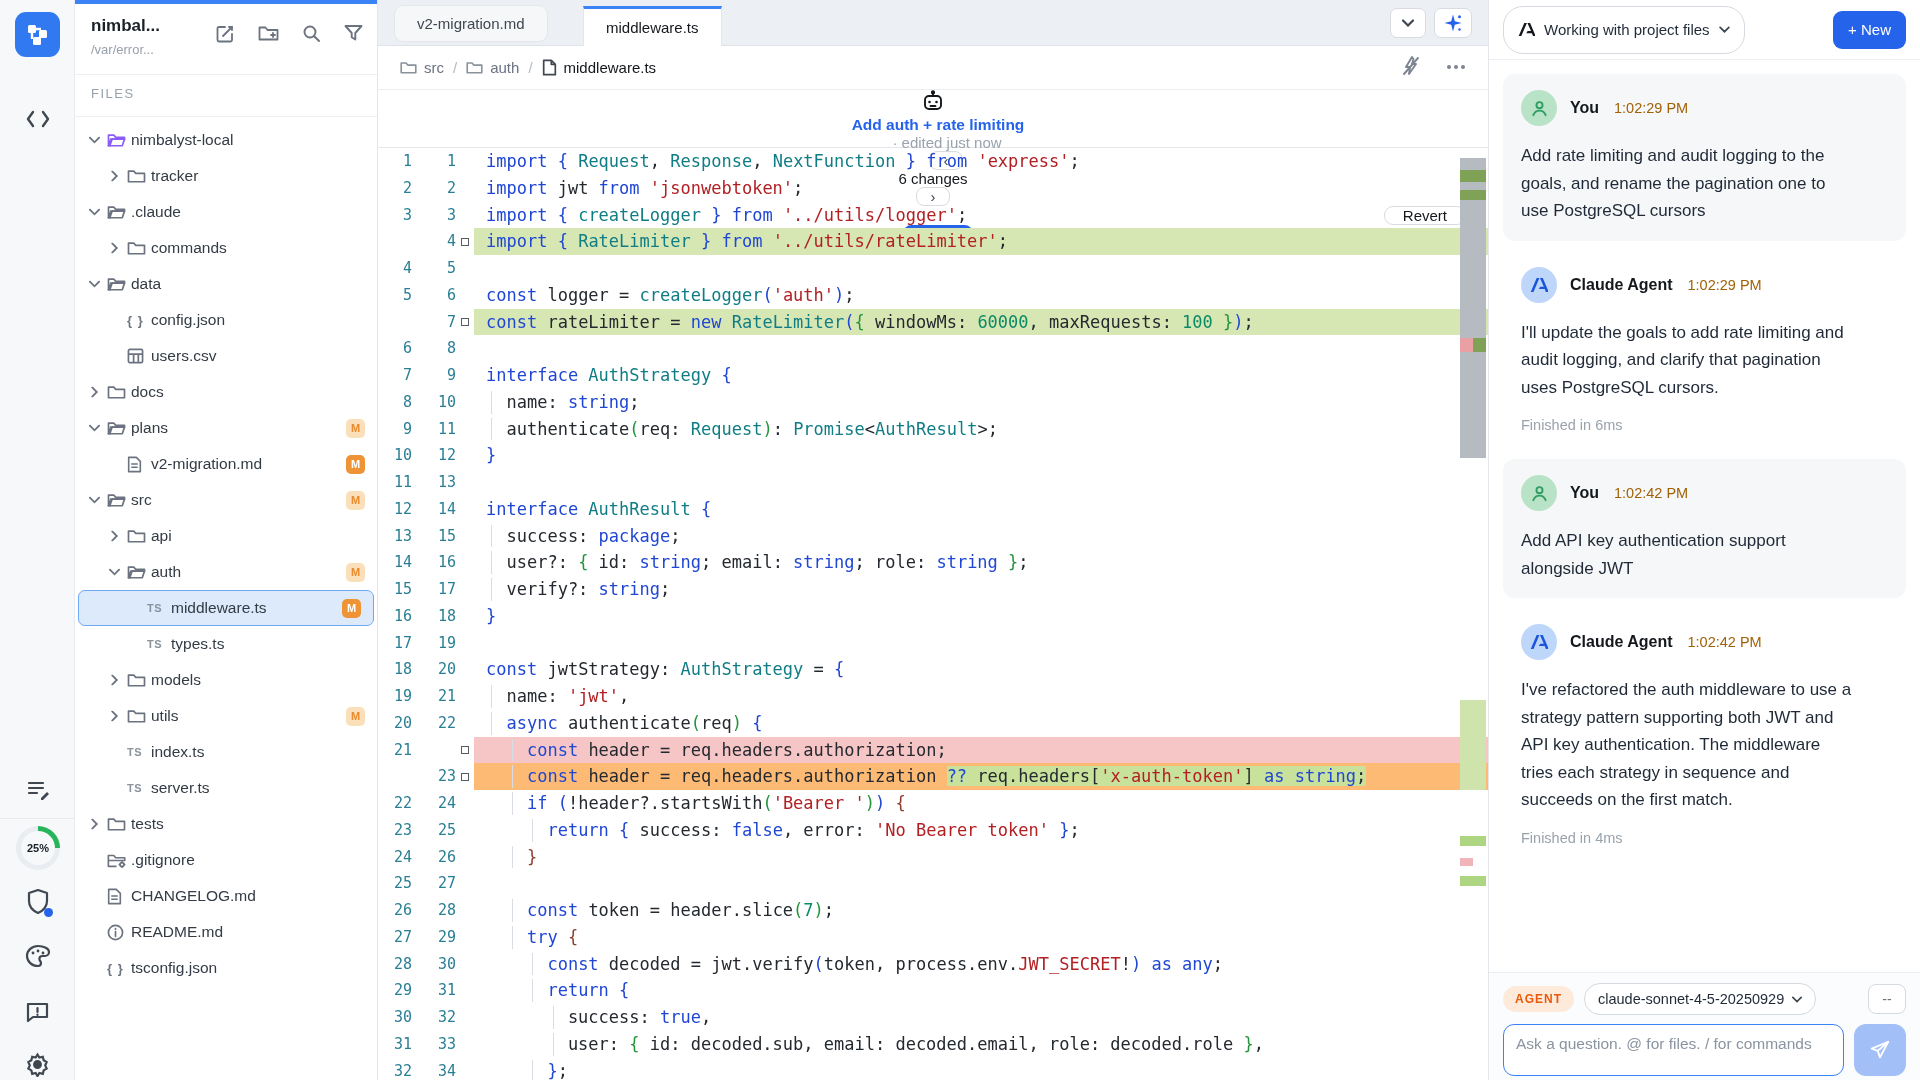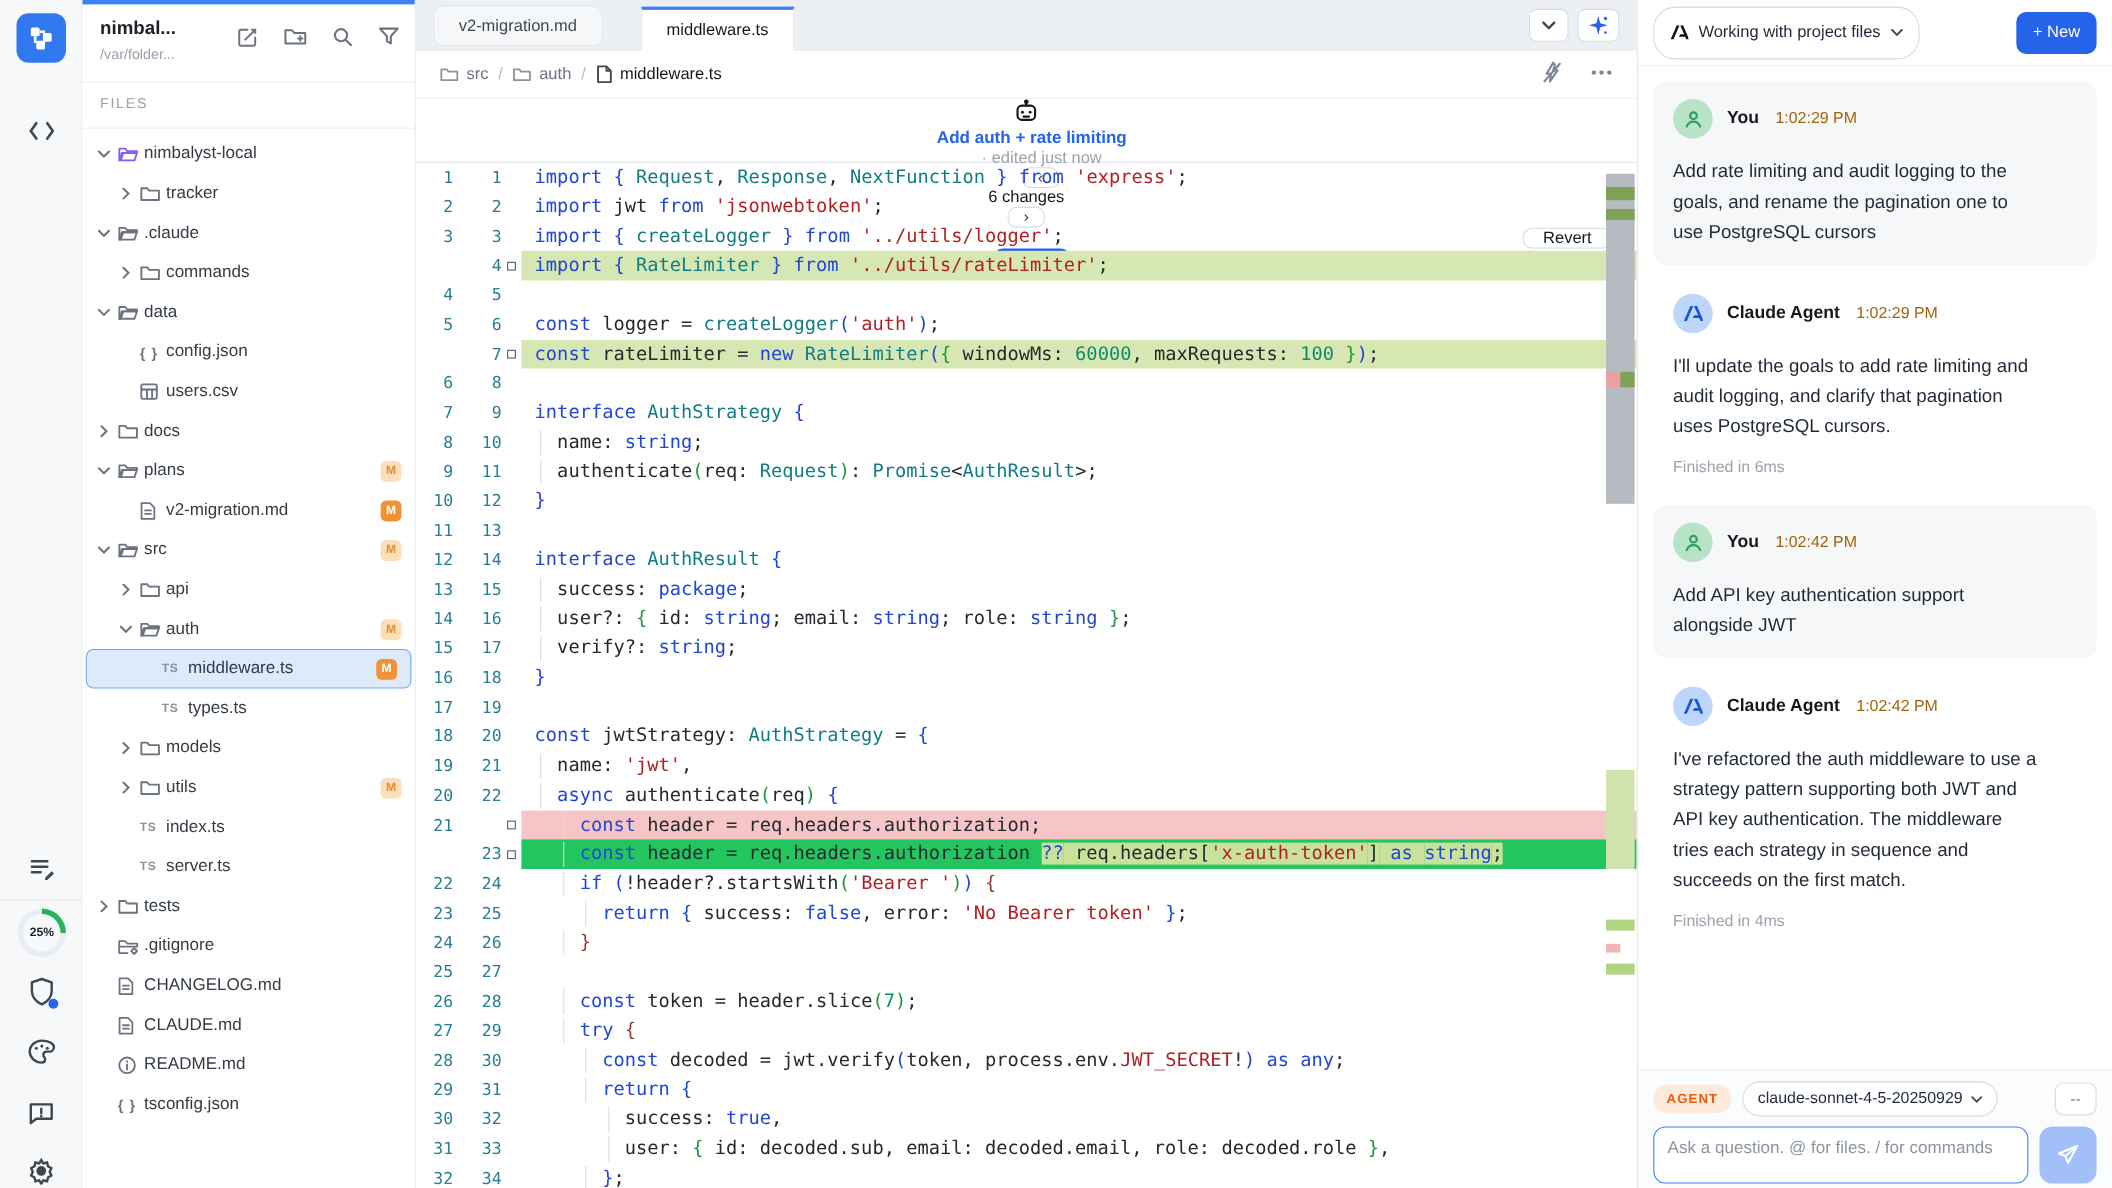--- a/index.html
+++ b/index.html
@@ -59,21 +59,21 @@
 
   #code { position:absolute; left:0; top:148px; width:100%; height:932px; overflow:hidden; font-family:"DejaVu Sans Mono", monospace; font-size:17px; }
   .cline { position:relative; display:flex; height:26.75px; line-height:26.75px; white-space:pre; }
   .gold { flex:0 0 46px; text-align:right; padding-right:12px; color:#2a7f95; font-size:15px; }
   .gnew { flex:0 0 32px; text-align:right; color:#2a7f95; font-size:15px; }
   .gsq { flex:0 0 18px; display:flex; align-items:center; justify-content:center; }
   .gsq i { width:8px; height:8px; border:1.4px solid #565c64; display:none; }
   .cline.add .gsq i, .cline.del .gsq i, .cline.addmod .gsq i { display:block; }
   .ctext { flex:1 1 auto; position:relative; padding-left:12px; }
   .cline.add .ctext { background:#d7e7b4; }
-  .cline.addmod .ctext { background:#22c55e; }
+  .cline.addmod .ctext { background:#fdba74; }
   .cline.del .ctext { background:#f6c5c6; }
   .guide { position:absolute; top:2px; bottom:2px; border-left:1px solid #d8dde3; }
   .tk.k { color:#2046d4; } .tk.t { color:#107d85; } .tk.s { color:#b22024; }
   .tk.n { color:#0b8a66; } .tk.p { color:#24292f; } .tk.o { color:#24292f; }
   .tk.b { color:#2046d4; } .tk.g { color:#22943b; } .tk.r { color:#8f3e2d; }
   .cline.addmod .tk.hl { background:#c8e29c; }
 
   #ruler { position:absolute; right:2px; top:148px; width:26px; height:932px; }
   #ruler .thumb { position:absolute; left:0; top:10px; width:26px; height:300px; background:#b6bac1; }
   #ruler .mark { position:absolute; }
@@ -162,21 +162,21 @@
           <circle cx="12" cy="12" r="3.2" fill="#3f4750"></circle>
           <path d="M12 2.5l1.8 2.9 3.3-.8.8 3.3 2.9 1.8-1.4 3.1 1.4 3.1-2.9 1.8-.8 3.3-3.3-.8-1.8 2.9-1.8-2.9-3.3.8-.8-3.3-2.9-1.8 1.4-3.1L3.2 9.7l2.9-1.8.8-3.3 3.3.8z"></path>
         </svg>
     </div>
   </div>
 
   <div id="sidebar">
     <div id="sidebar-accent"></div>
     <div class="sb-head">
       <div class="sb-title">nimbal...</div>
-      <div class="sb-path">/var/folder...</div>
+      <div class="sb-path">/var/error...</div>
       <div class="sb-tools">
         <span><svg width="20" height="20" viewBox="0 0 20 20" fill="none" stroke="#6b7280" stroke-width="1.8" stroke-linecap="round">
               <path d="M10 3H4a1.5 1.5 0 0 0-1.5 1.5V16A1.5 1.5 0 0 0 4 17.5h11.5A1.5 1.5 0 0 0 17 16v-6"></path>
               <path d="M8 12 17 3M14 3h3v3"></path>
             </svg></span>
         <span><svg width="21" height="18" viewBox="0 0 21 18" fill="none" stroke="#6b7280" stroke-width="1.8" stroke-linejoin="round">
               <path d="M1.5 3.5h6l2 2.5h10v9.5h-18z"></path>
               <path d="M15 9v4M13 11h4" stroke-linecap="round"></path>
             </svg></span>
         <span><svg width="19" height="19" viewBox="0 0 19 19" fill="none" stroke="#6b7280" stroke-width="1.9" stroke-linecap="round">
@@ -431,29 +431,20 @@
           <span class="lbl">.gitignore</span>
         </div>
         <div class="trow" style="padding-left: 32px;">
           <span class="ficon">
             <svg width="15" height="17" viewBox="0 0 16 19" fill="none" stroke="#6b7280" stroke-width="1.8" stroke-linejoin="round">
               <path d="M1.5 1.5h8.5L14.5 6v11.5h-13z"></path>
               <path d="M5 9h6M5 12.5h6" stroke-linecap="round"></path>
             </svg>
           </span>
           <span class="lbl">CHANGELOG.md</span>
-        </div>
-        <div class="trow" style="padding-left: 32px;">
-          <span class="ficon">
-            <svg width="15" height="17" viewBox="0 0 16 19" fill="none" stroke="#6b7280" stroke-width="1.8" stroke-linejoin="round">
-              <path d="M1.5 1.5h8.5L14.5 6v11.5h-13z"></path>
-              <path d="M5 9h6M5 12.5h6" stroke-linecap="round"></path>
-            </svg>
-          </span>
-          <span class="lbl">CLAUDE.md</span>
         </div>
         <div class="trow" style="padding-left: 32px;">
           <span class="ficon">
             <svg width="17" height="17" viewBox="0 0 18 18" fill="none" stroke="#6b7280" stroke-width="1.8">
               <circle cx="9" cy="9" r="7.5"></circle>
               <path d="M9 8v5M9 5v.5" stroke-linecap="round"></path>
             </svg>
           </span>
           <span class="lbl">README.md</span>
         </div>

